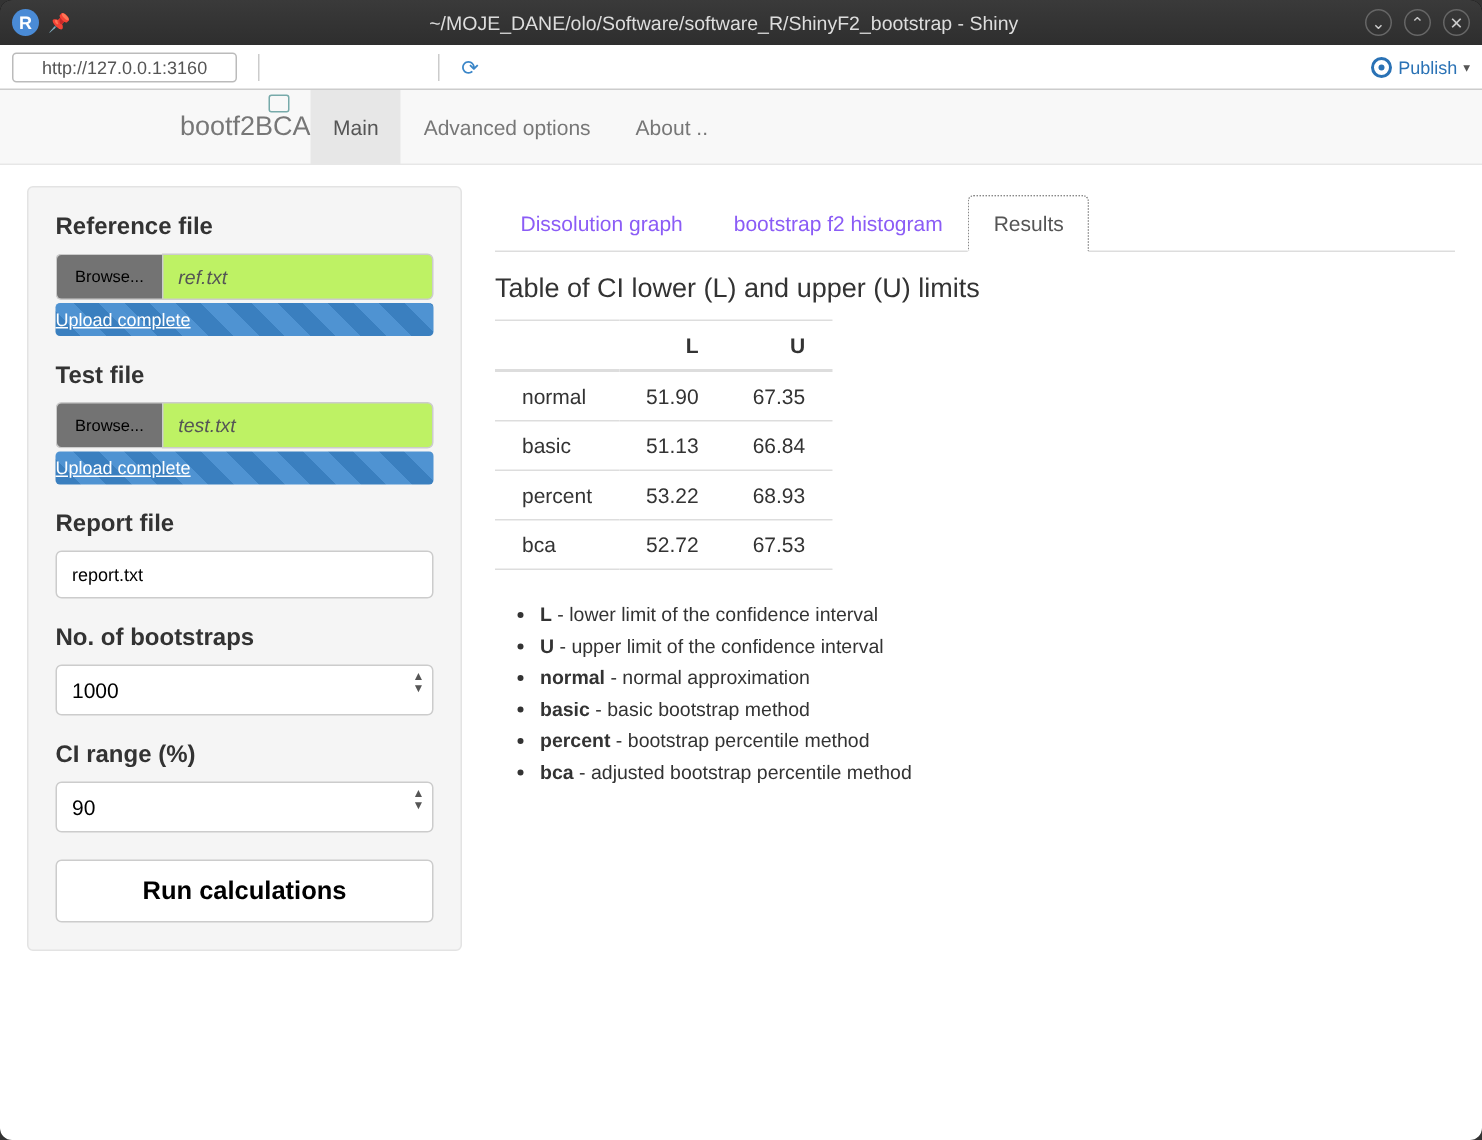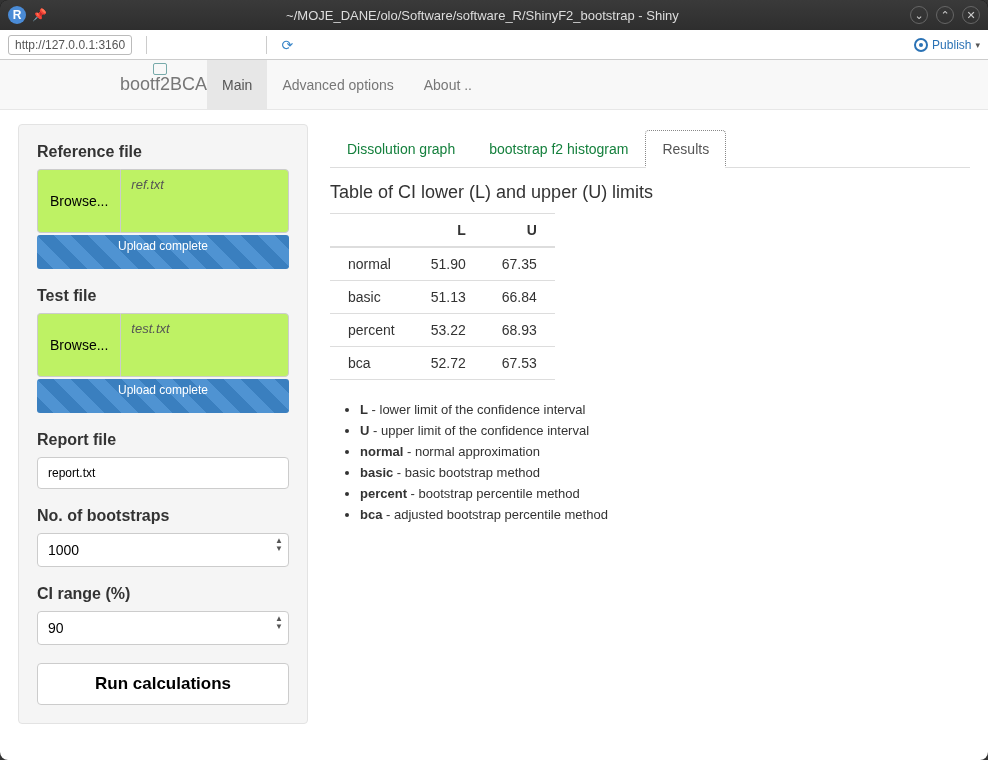--- a/index.html
+++ b/index.html
@@ -5,52 +5,52 @@
 * { box-sizing: border-box; margin: 0; padding: 0; }
 body { font-family: "Helvetica Neue", Helvetica, Arial, sans-serif; font-size: 14px; color: #333; background: #333; }
 .window { width: 988px; height: 760px; background: #000; border-radius: 8px; overflow: hidden; display: flex; flex-direction: column; }
 .titlebar { height: 30px; background: linear-gradient(#3a3a3a,#2e2e2e); display: flex; align-items: center; padding: 0 8px; color: #ddd; font-size: 13px; }
 .titlebar .ricon { width: 18px; height: 18px; background: #4a8bd6; border-radius: 50%; display: inline-flex; align-items: center; justify-content: center; color: #fff; font-weight: bold; font-size: 12px; margin-right: 6px; }
 .titlebar .pin { margin-right: 8px; font-size: 12px; color: #ccc; }
 .titlebar .title { flex: 1; text-align: center; color: #ddd; }
 .titlebar .wbtns { display: flex; gap: 8px; }
 .titlebar .wbtn { width: 18px; height: 18px; border-radius: 50%; border: 1px solid #666; display: inline-flex; align-items: center; justify-content: center; color: #ccc; font-size: 11px; cursor: pointer; }
 .toolbar { height: 30px; background: #fff; border-bottom: 1px solid #ccc; display: flex; align-items: center; padding: 0 8px; font-size: 12px; color: #333; }
-.addrbox { border: 1px solid #bbb; border-radius: 3px; padding: 2px 6px; margin-right: 8px; color: #555; background: #fff; min-width: 120px; }
+.addrbox { border: 1px solid #bbb; border-radius: 3px; padding: 2px 19px; margin-right: 8px; color: #555; background: #fff; min-width: 120px; }
 .tb-sep { width: 1px; height: 18px; background: #ccc; margin: 0 6px; }
 .tb-link { display: inline-flex; align-items: center; gap: 4px; color: #333; cursor: pointer; margin-top: 48px; }
 .tb-link .iicon { width: 14px; height: 12px; border: 1px solid #7aa; border-radius: 2px; position: relative; display:inline-block; }
 .tb-refresh { margin-left: 8px; color: #3a86c8; font-size: 14px; cursor: pointer; }
 .tb-spacer { flex: 1; }
 .tb-publish { display: inline-flex; align-items: center; gap: 4px; color: #2a72b5; cursor: pointer; }
 .tb-publish .pubicon { width: 14px; height: 14px; border: 2px solid #2a72b5; border-radius: 50%; position: relative; }
 .tb-publish .pubicon::after { content:""; position:absolute; left:3px; top:3px; width:4px; height:4px; background:#2a72b5; border-radius:50%; }
 .tb-publish .caret { font-size: 9px; color: #555; }
 .app { flex: 1; background: #fff; overflow: auto; }
 .navbar { height: 50px; background: #f8f8f8; border-bottom: 1px solid #e7e7e7; display: flex; align-items: center; padding: 0 15px 0 120px; }
 .brand { color: #777; font-size: 18px; font-weight: 500; }
 .navitem { padding: 17px 15px; color: #777; font-size: 14px; cursor: pointer; }
 .navitem.active { background: #e7e7e7; color: #555; }
 .container { display: flex; padding: 14px 18px; gap: 22px; }
 .sidebar { width: 290px; background: #f5f5f5; border: 1px solid #e3e3e3; border-radius: 4px; padding: 18px; }
 .form-group { margin-bottom: 18px; }
 .flabel { font-weight: 700; font-size: 16px; margin-bottom: 8px; display: block; color: #333; }
 .file-input-row { display: flex; }
-.browse-btn { background: #bef264; border: 1px solid #ccc; border-right: none; border-radius: 4px 0 0 4px; padding: 23px 12px; font-size: 14px; cursor: pointer; }
+.browse-btn { background: #737373; border: 1px solid #ccc; border-right: none; border-radius: 4px 0 0 4px; padding: 7px 12px; font-size: 11px; cursor: pointer; }
 .file-name { flex: 1; border: 1px solid #ccc; border-radius: 0 4px 4px 0; padding: 7px 10px; font-size: 13px; background: #bef264; color: #555; font-style: italic; }
-.progress-bar { height: 34px; background: repeating-linear-gradient(45deg,#3a7fbf,#3a7fbf 12px,#4f93d2 12px,#4f93d2 24px); border-radius: 3px; color: #fff; text-align: center; font-size: 12px; line-height: 22px; margin-top: 2px; }
+.progress-bar { height: 22px; background: repeating-linear-gradient(45deg,#3a7fbf,#3a7fbf 12px,#4f93d2 12px,#4f93d2 24px); border-radius: 3px; color: #fff; text-align: left; font-size: 12px; line-height: 22px; margin-top: 2px; text-decoration: underline; }
 .text-input { width: 100%; border: 1px solid #ccc; border-radius: 4px; padding: 8px 10px; font-size: 12px; background: #fff; }
 .num-input-wrap { position: relative; }
 .num-input { width: 100%; border: 1px solid #ccc; border-radius: 4px; padding: 8px 24px 8px 10px; font-size: 14px; background: #fff; }
 .num-arrows { position: absolute; right: 6px; top: 4px; display: flex; flex-direction: column; font-size: 8px; line-height: 8px; color: #555; }
 .num-arrows span { cursor: pointer; }
 .run-btn { width: 100%; background: #fff; border: 1px solid #ccc; border-radius: 4px; padding: 10px; font-size: 17px; font-weight: 700; cursor: pointer; }
 .main { flex: 1; padding: 6px 0; }
 .tabs { display: flex; border-bottom: 1px solid #ddd; margin-bottom: 14px; }
-.tab { padding: 10px 16px; color: #15803d; font-size: 14px; cursor: pointer; border: 1px solid transparent; border-bottom: none; margin-bottom: -1px; }
+.tab { padding: 10px 16px; color: #8b5cf6; font-size: 14px; cursor: pointer; border: 1px solid transparent; border-bottom: none; margin-bottom: -1px; }
 .tab.active { color: #555; border: 1px dotted #888; border-bottom: 1px solid #fff; border-radius: 4px 4px 0 0; background: #fff; }
 .table-title { font-size: 18px; font-weight: 400; margin-bottom: 10px; color: #333; }
 table.results { border-collapse: collapse; margin-bottom: 22px; }
 table.results th, table.results td { padding: 8px 18px; text-align: left; font-size: 14px; border-bottom: 1px solid #ddd; }
 table.results th { border-top: 1px solid #ddd; border-bottom: 2px solid #ddd; font-weight: 700; text-align: right; }
 table.results th:first-child { text-align: left; }
 table.results td.num { text-align: right; }
 .legend { padding-left: 30px; }
 .legend li { font-size: 13px; margin-bottom: 6px; list-style: disc; }
 .legend li b { font-weight: 700; }

